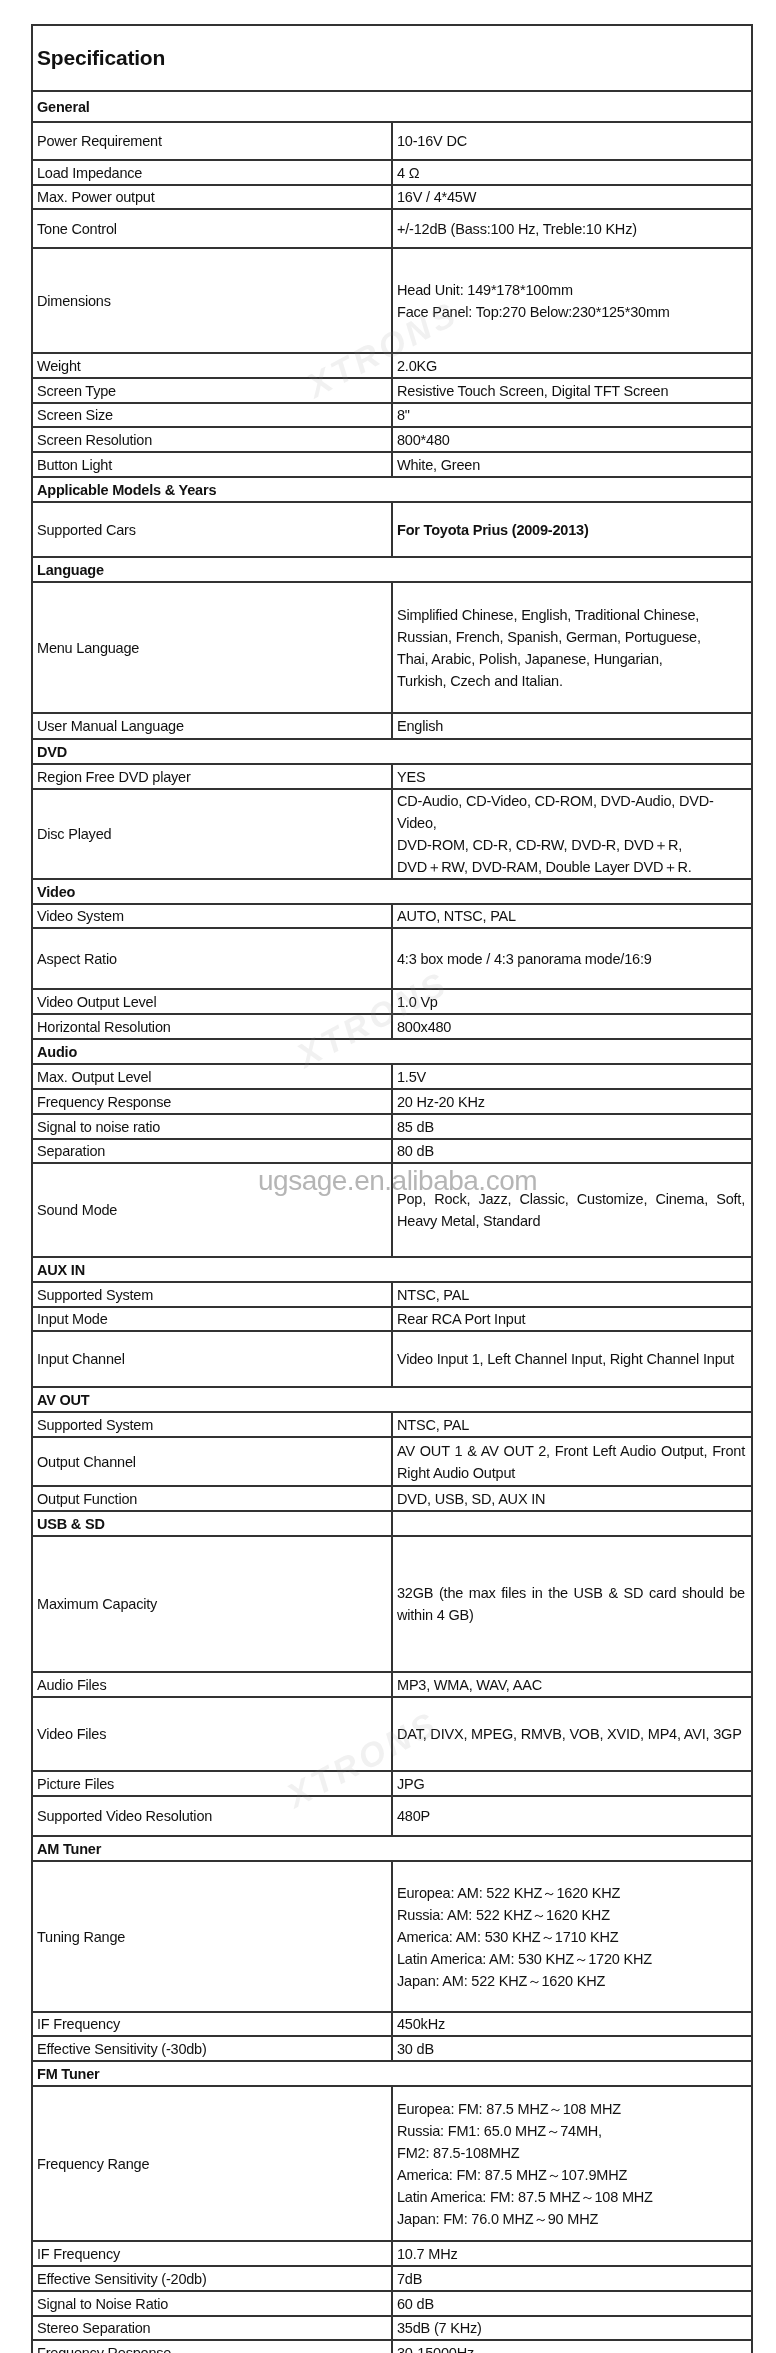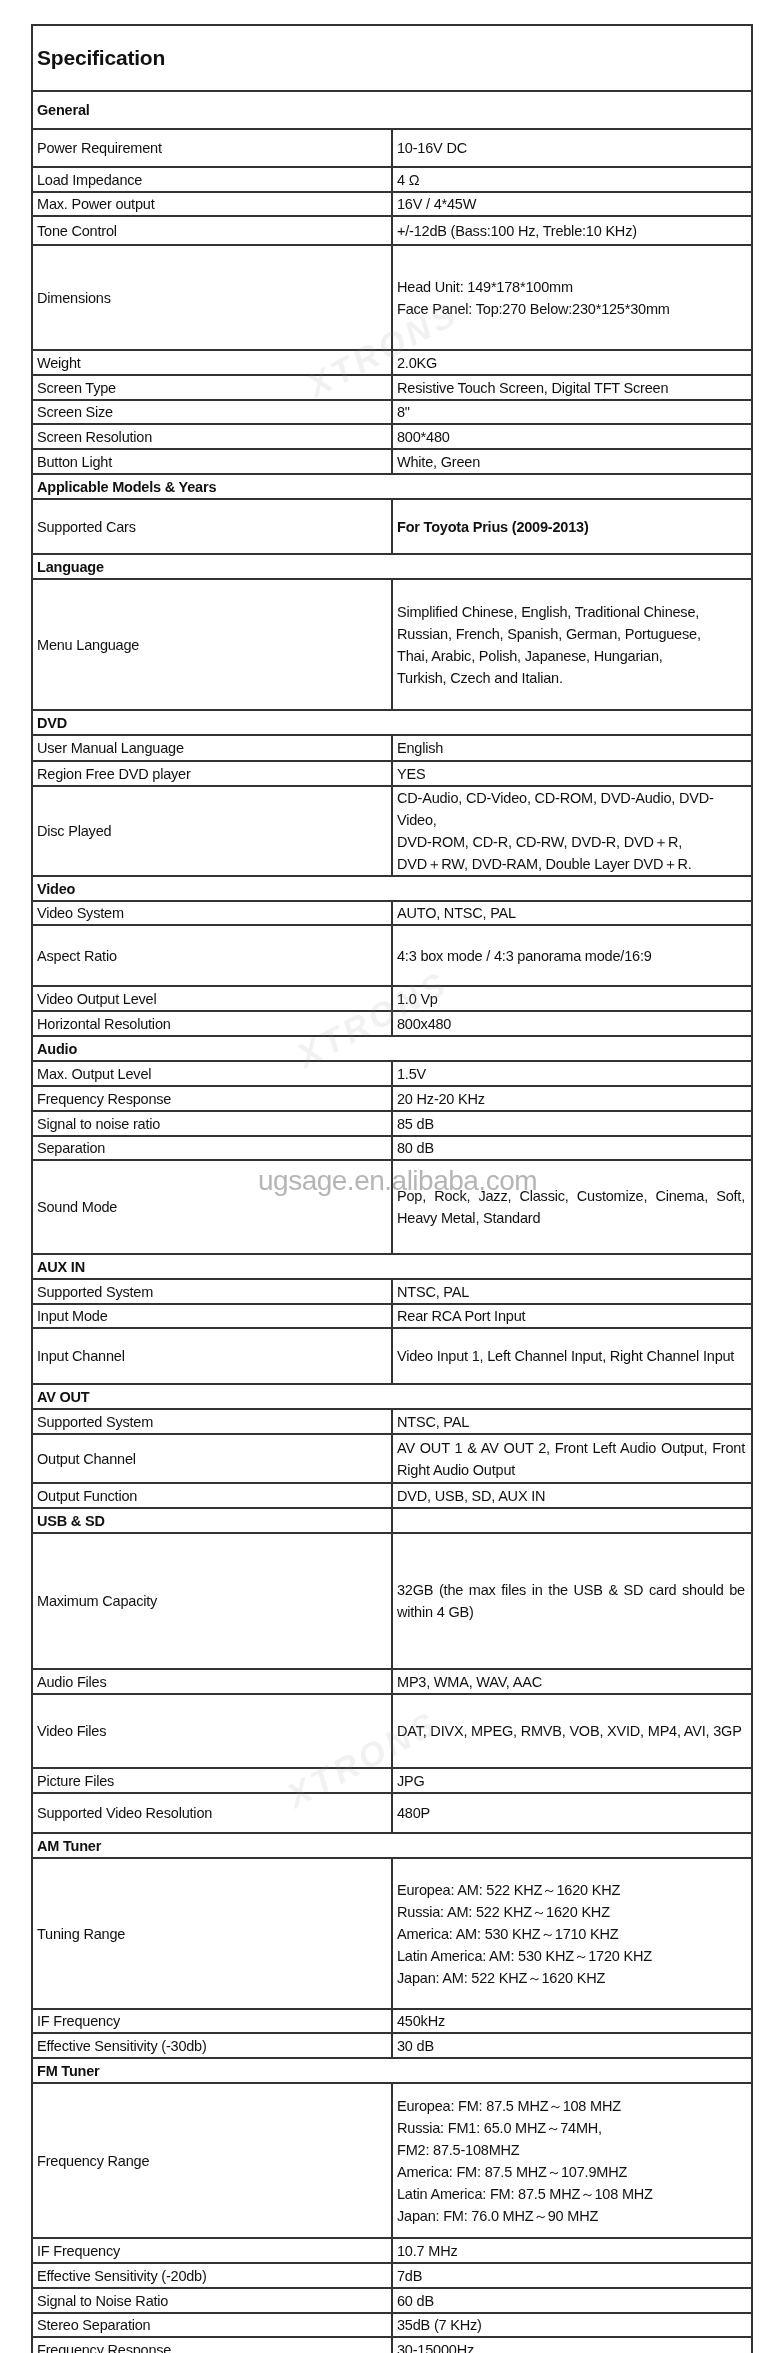--- a/index.html
+++ b/index.html
@@ -23,36 +23,36 @@
                letter-spacing: 4px; }
 </style>
 </head>
 <body>
 
 <table class="spec-table">
   <tbody id="spec-body">
     <tr>
       <td class="title-cell" colspan="2">Specification</td>
     </tr>
-  <tr style="height: 38px;">
+  <tr style="height: 31px;">
         <td colspan="2" class="section-cell">General</td>
       </tr>
       <tr style="height: 38px;">
         <td class="key">Power Requirement</td>
         <td class="val">10-16V DC</td>
       </tr>
       <tr style="height: 25px;">
         <td class="key">Load Impedance</td>
         <td class="val">4 Ω</td>
       </tr>
       <tr style="height: 18px;">
         <td class="key">Max. Power output</td>
         <td class="val">16V / 4*45W</td>
       </tr>
-      <tr style="height: 29px; padding-left: 8px;">
+      <tr style="height: 39px; padding-left: 8px;">
         <td class="key">Tone Control</td>
         <td class="val"> +/-12dB (Bass:100 Hz, Treble:10 KHz)</td>
       </tr>
       <tr style="height: 105px;">
         <td class="key">Dimensions</td>
         <td class="val">Head Unit: 149*178*100mm
 Face Panel: Top:270 Below:230*125*30mm</td>
       </tr>
       <tr style="height: 25px;">
         <td class="key">Weight</td>
@@ -84,26 +84,26 @@
       <tr style="height: 25px;">
         <td colspan="2" class="section-cell">Language</td>
       </tr>
       <tr style="height: 131px;">
         <td class="key">Menu Language</td>
         <td class="val">Simplified Chinese, English, Traditional Chinese,
 Russian, French, Spanish, German, Portuguese,
 Thai, Arabic, Polish, Japanese, Hungarian,
 Turkish, Czech and Italian.</td>
       </tr>
-      <tr style="height: 25px;">
-        <td colspan="2" class="section-cell">DVD</td>
-      </tr>
       <tr style="height: 26px;">
         <td class="key">User Manual Language</td>
         <td class="val">English</td>
+      </tr>
+      <tr style="height: 25px;">
+        <td colspan="2" class="section-cell">DVD</td>
       </tr>
       <tr style="height: 25px;">
         <td class="key">Region Free DVD player</td>
         <td class="val">YES</td>
       </tr>
       <tr style="height: 62px;">
         <td class="key">Disc Played</td>
         <td class="val">CD-Audio, CD-Video, CD-ROM, DVD-Audio, DVD-Video,
 DVD-ROM, CD-R, CD-RW, DVD-R, DVD＋R,
 DVD＋RW, DVD-RAM, Double Layer DVD＋R.</td>

